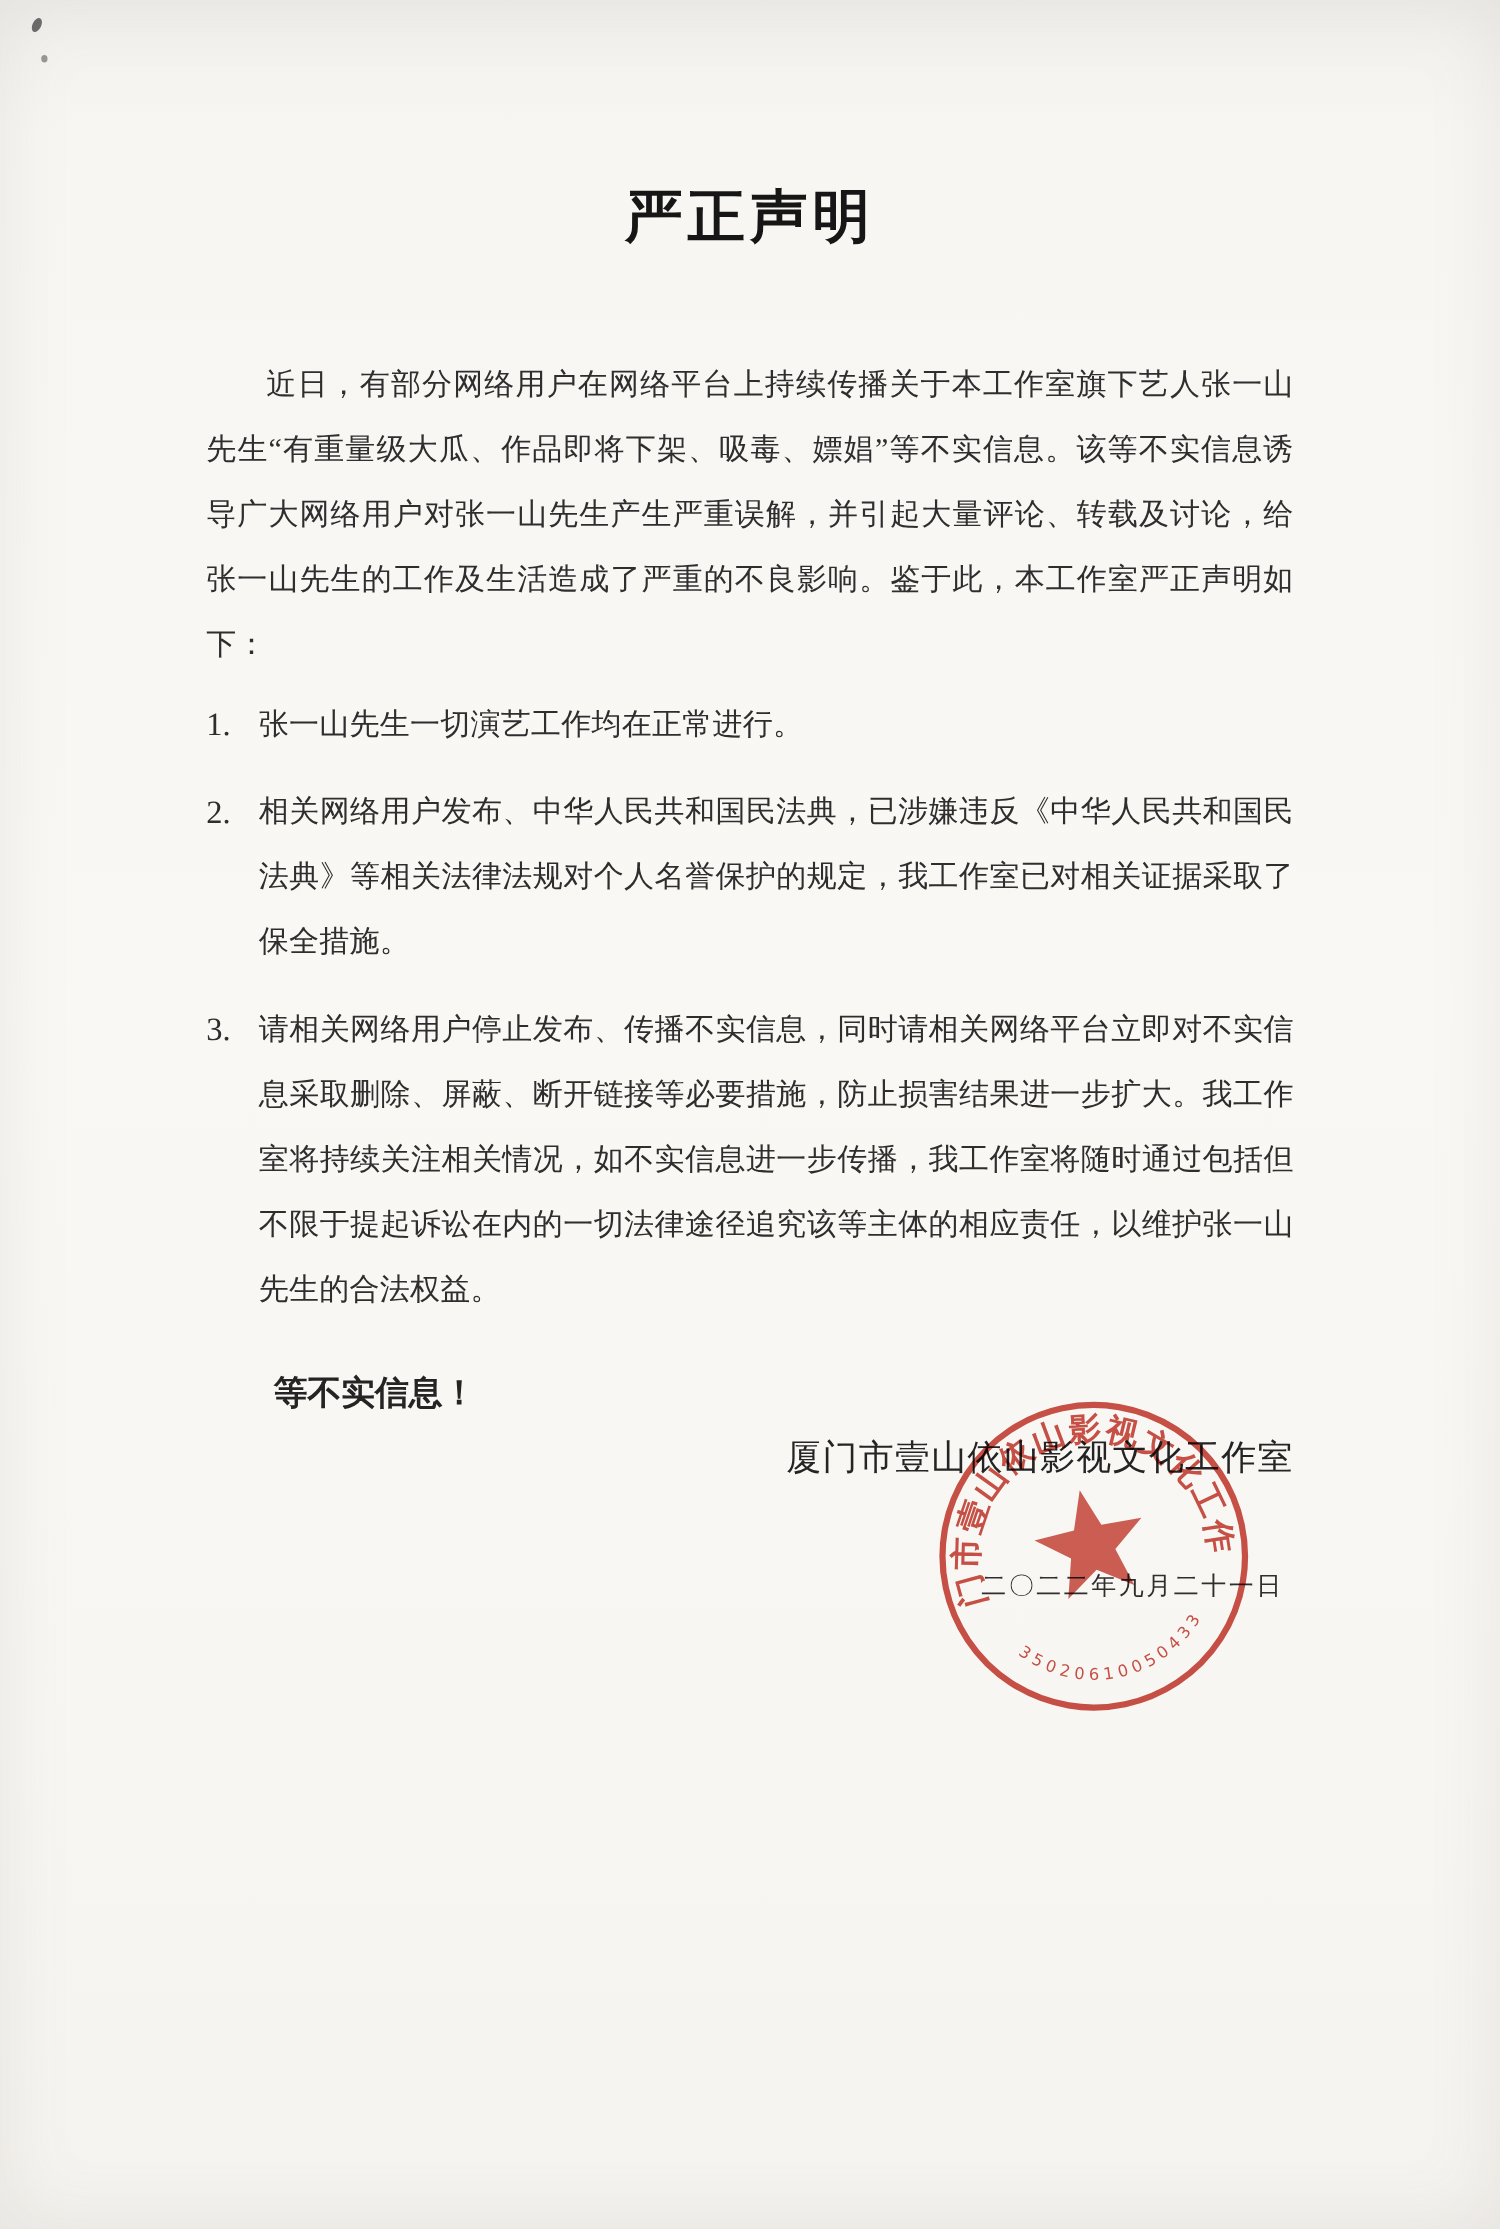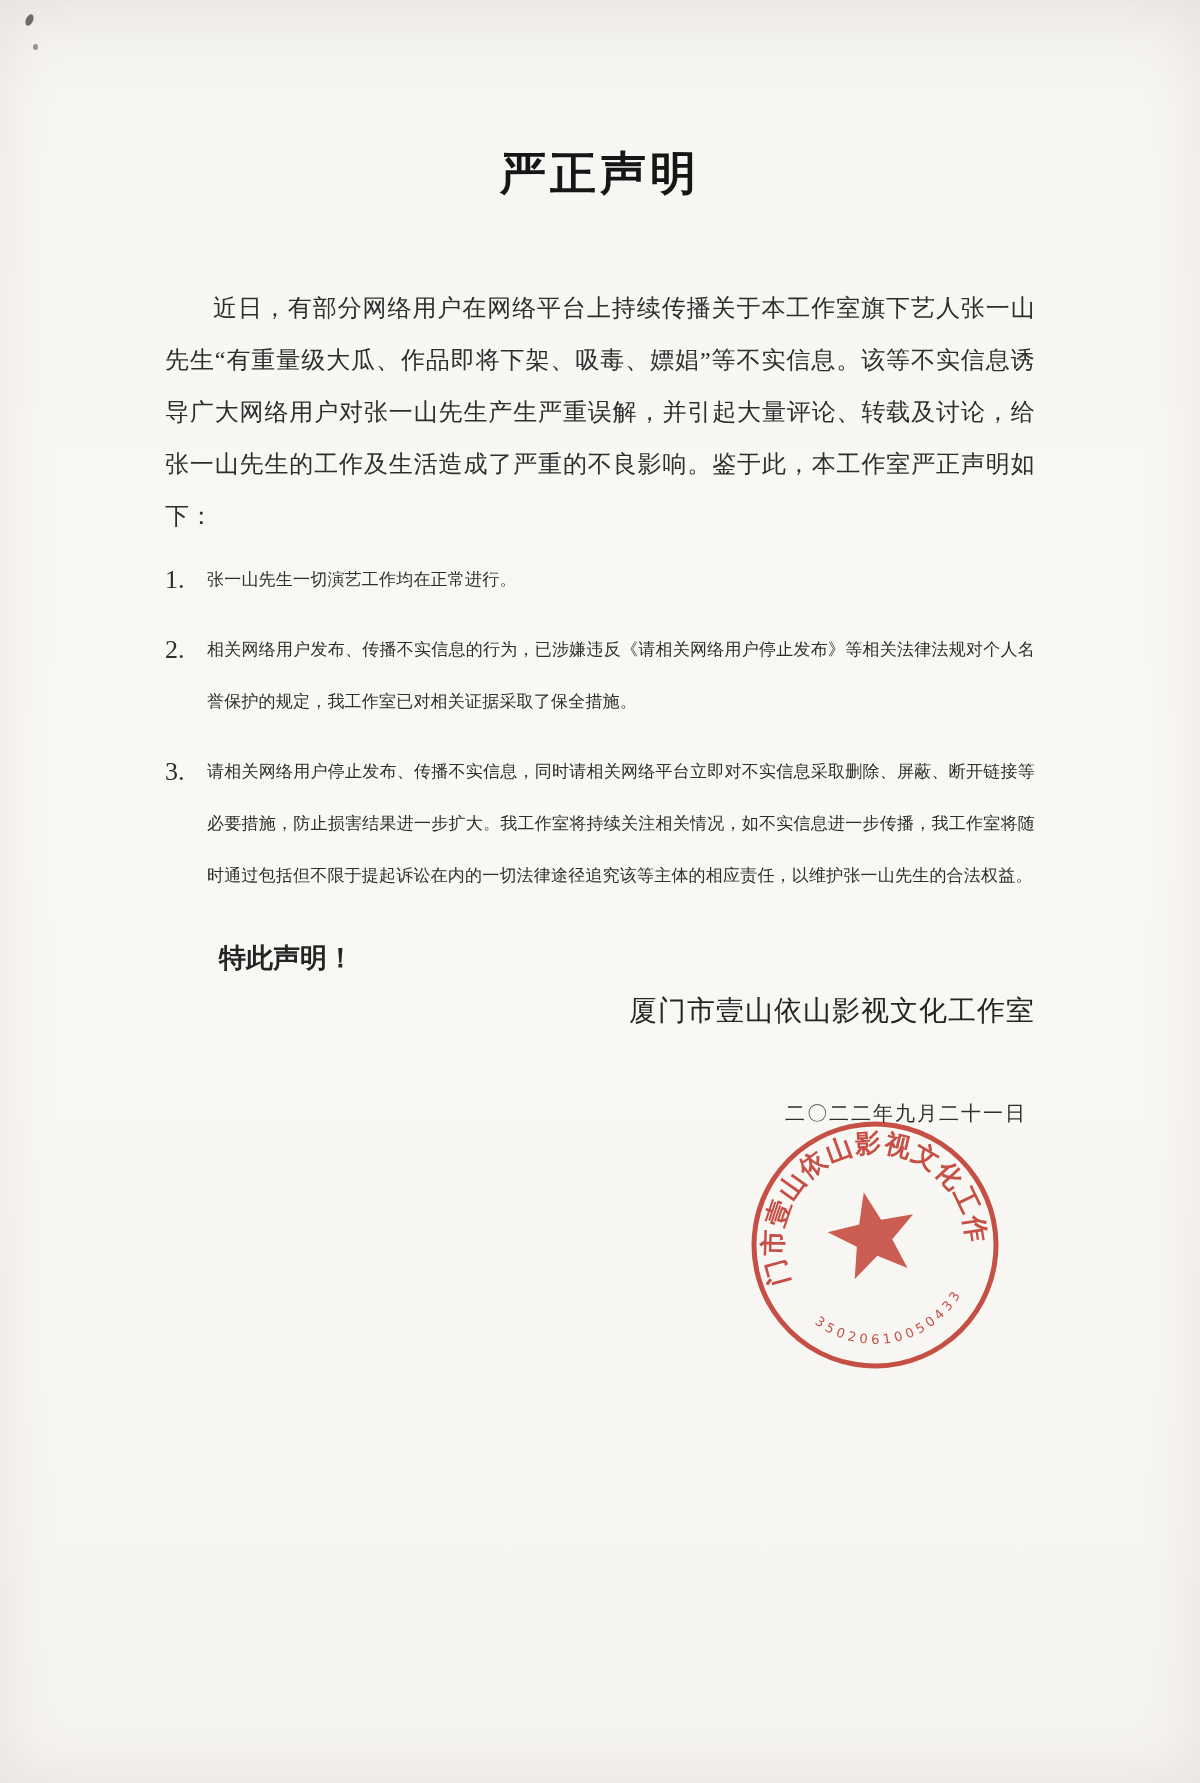--- a/index.html
+++ b/index.html
@@ -34,21 +34,21 @@
     color:#2e2e2e;
   }
   .list{margin-top:12px;}
   .item{position:relative;padding-left:42px;margin-bottom:18px;}
   .item .num{
     position:absolute;left:0;top:0;
     font-size:26px;line-height:52px;color:#2e2e2e;
   }
   .item .itext{
     margin:0;
-    font-size:17px;line-height:52px;
+    font-size:24px;line-height:52px;
     text-align:justify;letter-spacing:.2px;color:#2e2e2e;
   }
   .closing{
     margin:30px 0 0 0;
     font-size:27px;line-height:52px;
     text-indent:2em;color:#242424;font-weight:600;
   }
   .sigblock{margin-top:6px;text-align:right;}
   .signature{
     margin:0;font-size:28px;line-height:42px;
@@ -91,29 +91,29 @@
 
   <p class="intro">近日，有部分网络用户在网络平台上持续传播关于本工作室旗下艺人张一山先生“有重量级大瓜、作品即将下架、吸毒、嫖娼”等不实信息。该等不实信息诱导广大网络用户对张一山先生产生严重误解，并引起大量评论、转载及讨论，给张一山先生的工作及生活造成了严重的不良影响。鉴于此，本工作室严正声明如下：</p>
 
   <div class="list">
     <div class="item">
       <span class="num">1.</span>
       <p class="itext">张一山先生一切演艺工作均在正常进行。</p>
     </div>
     <div class="item">
       <span class="num">2.</span>
-      <p class="itext">相关网络用户发布、传播不实信息的行为，已涉嫌违反《请相关网络用户停止发布》等相关法律法规对个人名誉保护的规定，我工作室已对相关证据采取了保全措施。</p>
+      <p class="itext">相关网络用户发布、中华人民共和国民法典，已涉嫌违反《中华人民共和国民法典》等相关法律法规对个人名誉保护的规定，我工作室已对相关证据采取了保全措施。</p>
     </div>
     <div class="item">
       <span class="num">3.</span>
       <p class="itext">请相关网络用户停止发布、传播不实信息，同时请相关网络平台立即对不实信息采取删除、屏蔽、断开链接等必要措施，防止损害结果进一步扩大。我工作室将持续关注相关情况，如不实信息进一步传播，我工作室将随时通过包括但不限于提起诉讼在内的一切法律途径追究该等主体的相应责任，以维护张一山先生的合法权益。</p>
     </div>
   </div>
 
-  <p class="closing">特此声明！</p>
+  <p class="closing">等不实信息！</p>
 
   <div class="sigblock">
     <p class="signature">厦门市壹山依山影视文化工作室</p>
     <p class="sigdate">二〇二二年九月二十一日</p>
   </div>
 
   <svg class="seal" viewBox="0 0 260 260" xmlns="http://www.w3.org/2000/svg" aria-hidden="true">
     <defs>
       <path id="arcTop" d="M 42.6 161.8 A 93 93 0 1 1 217.4 161.8" fill="none"></path>
       <path id="arcBottom" d="M 41.8 174.9 A 99 99 0 0 0 218.2 174.9" fill="none"></path>

